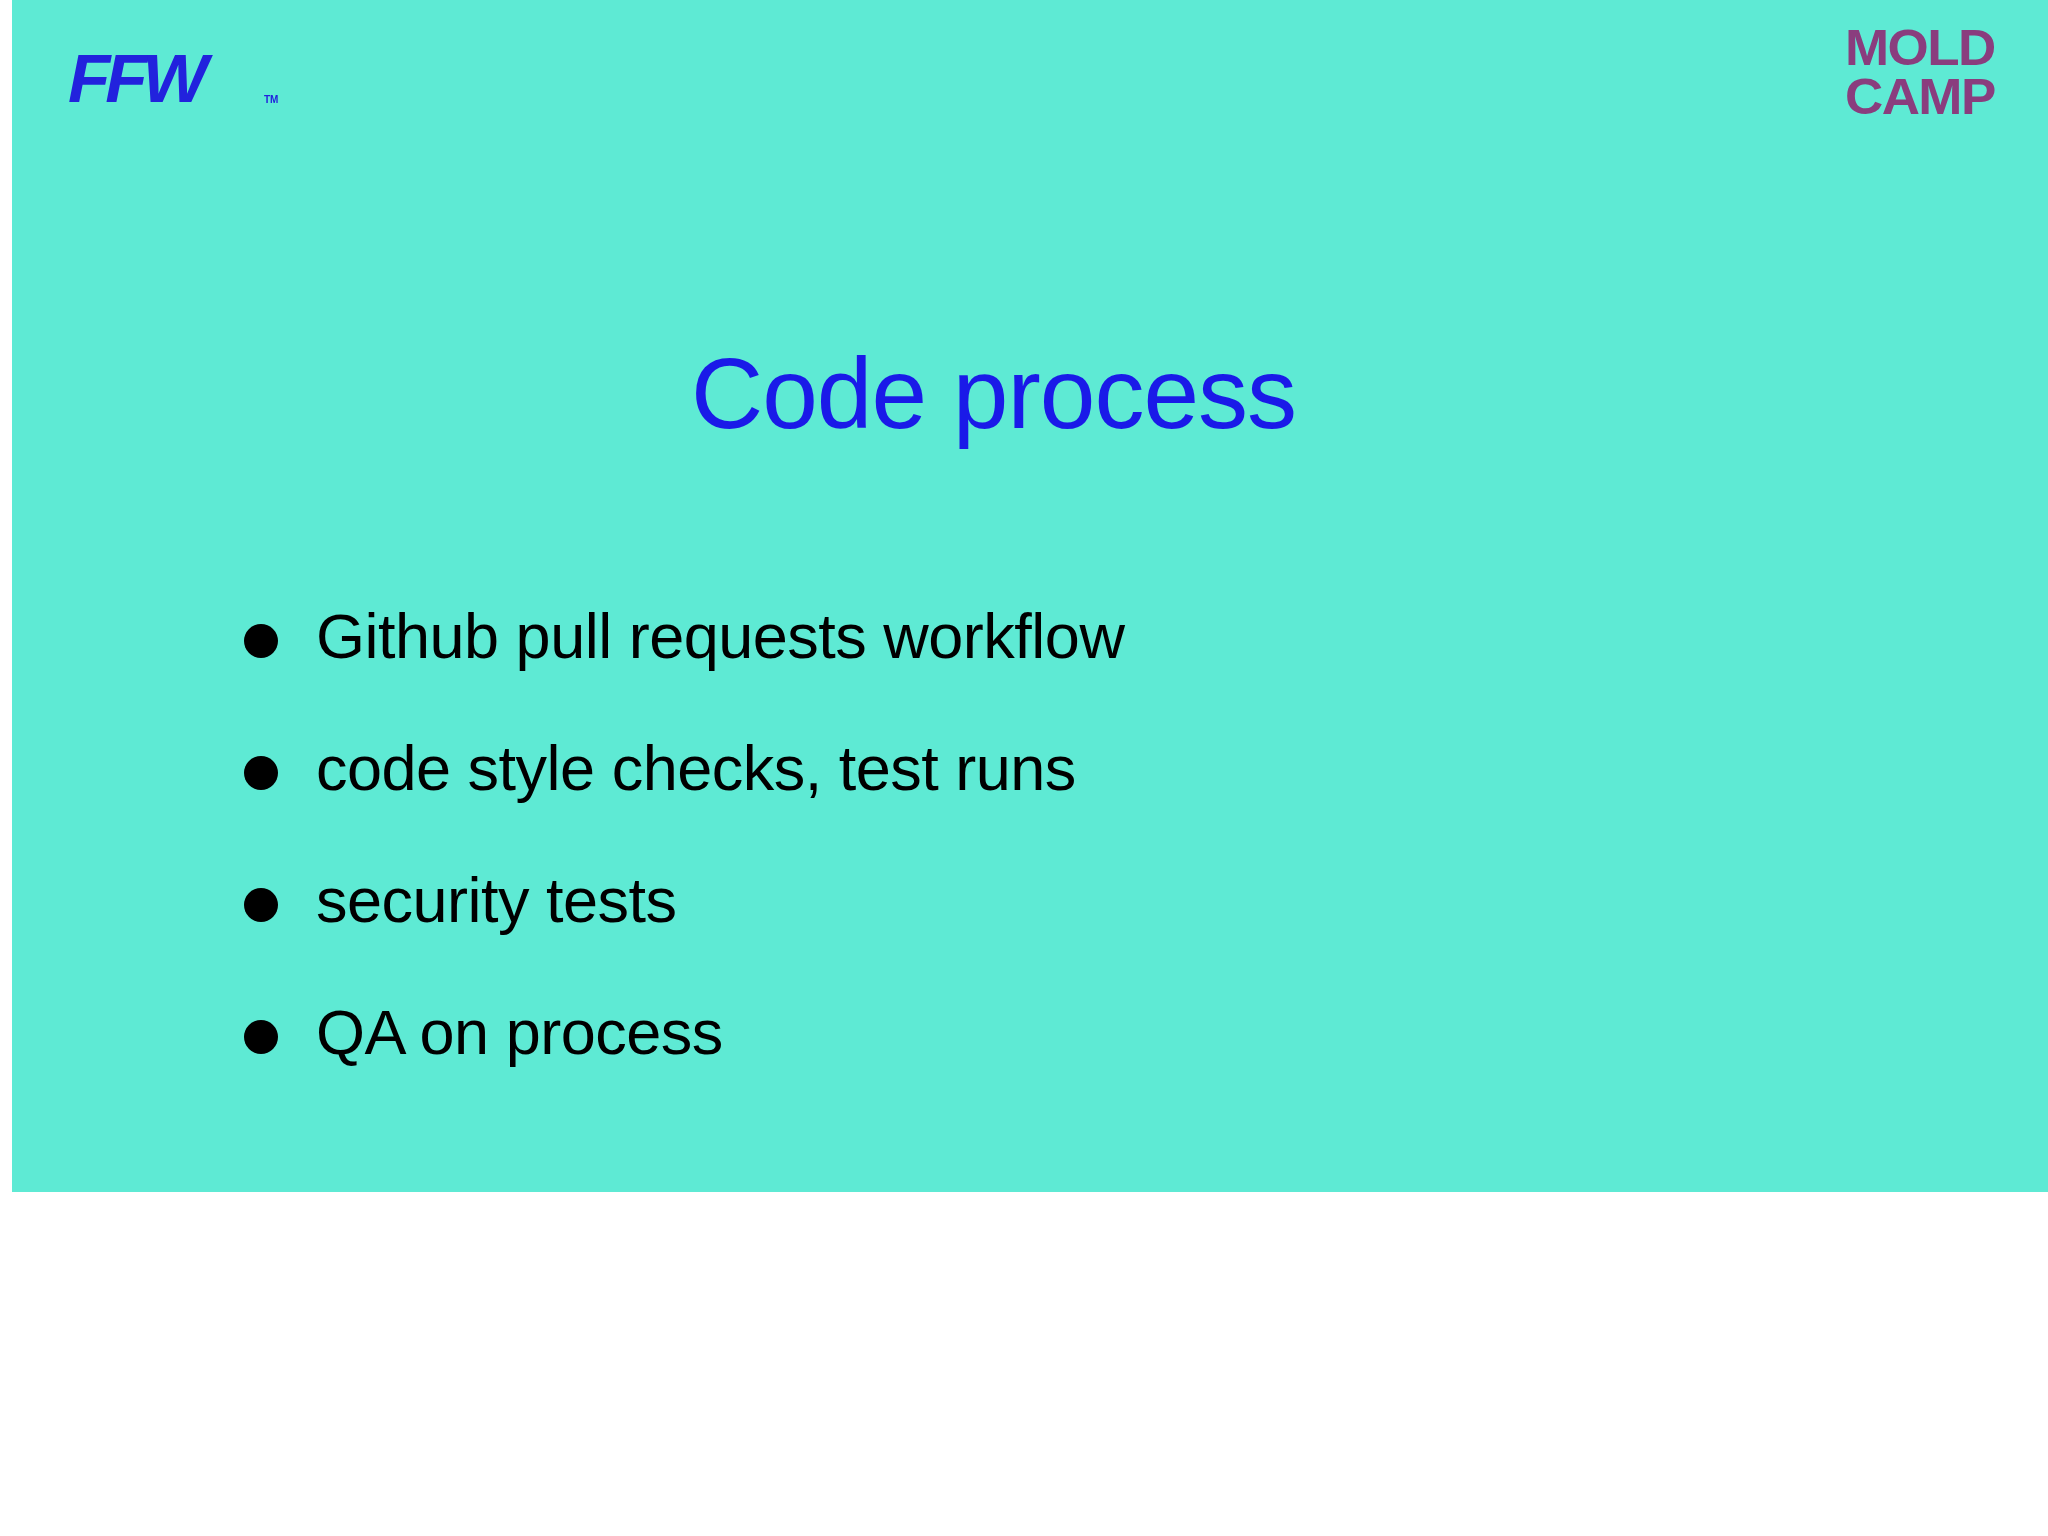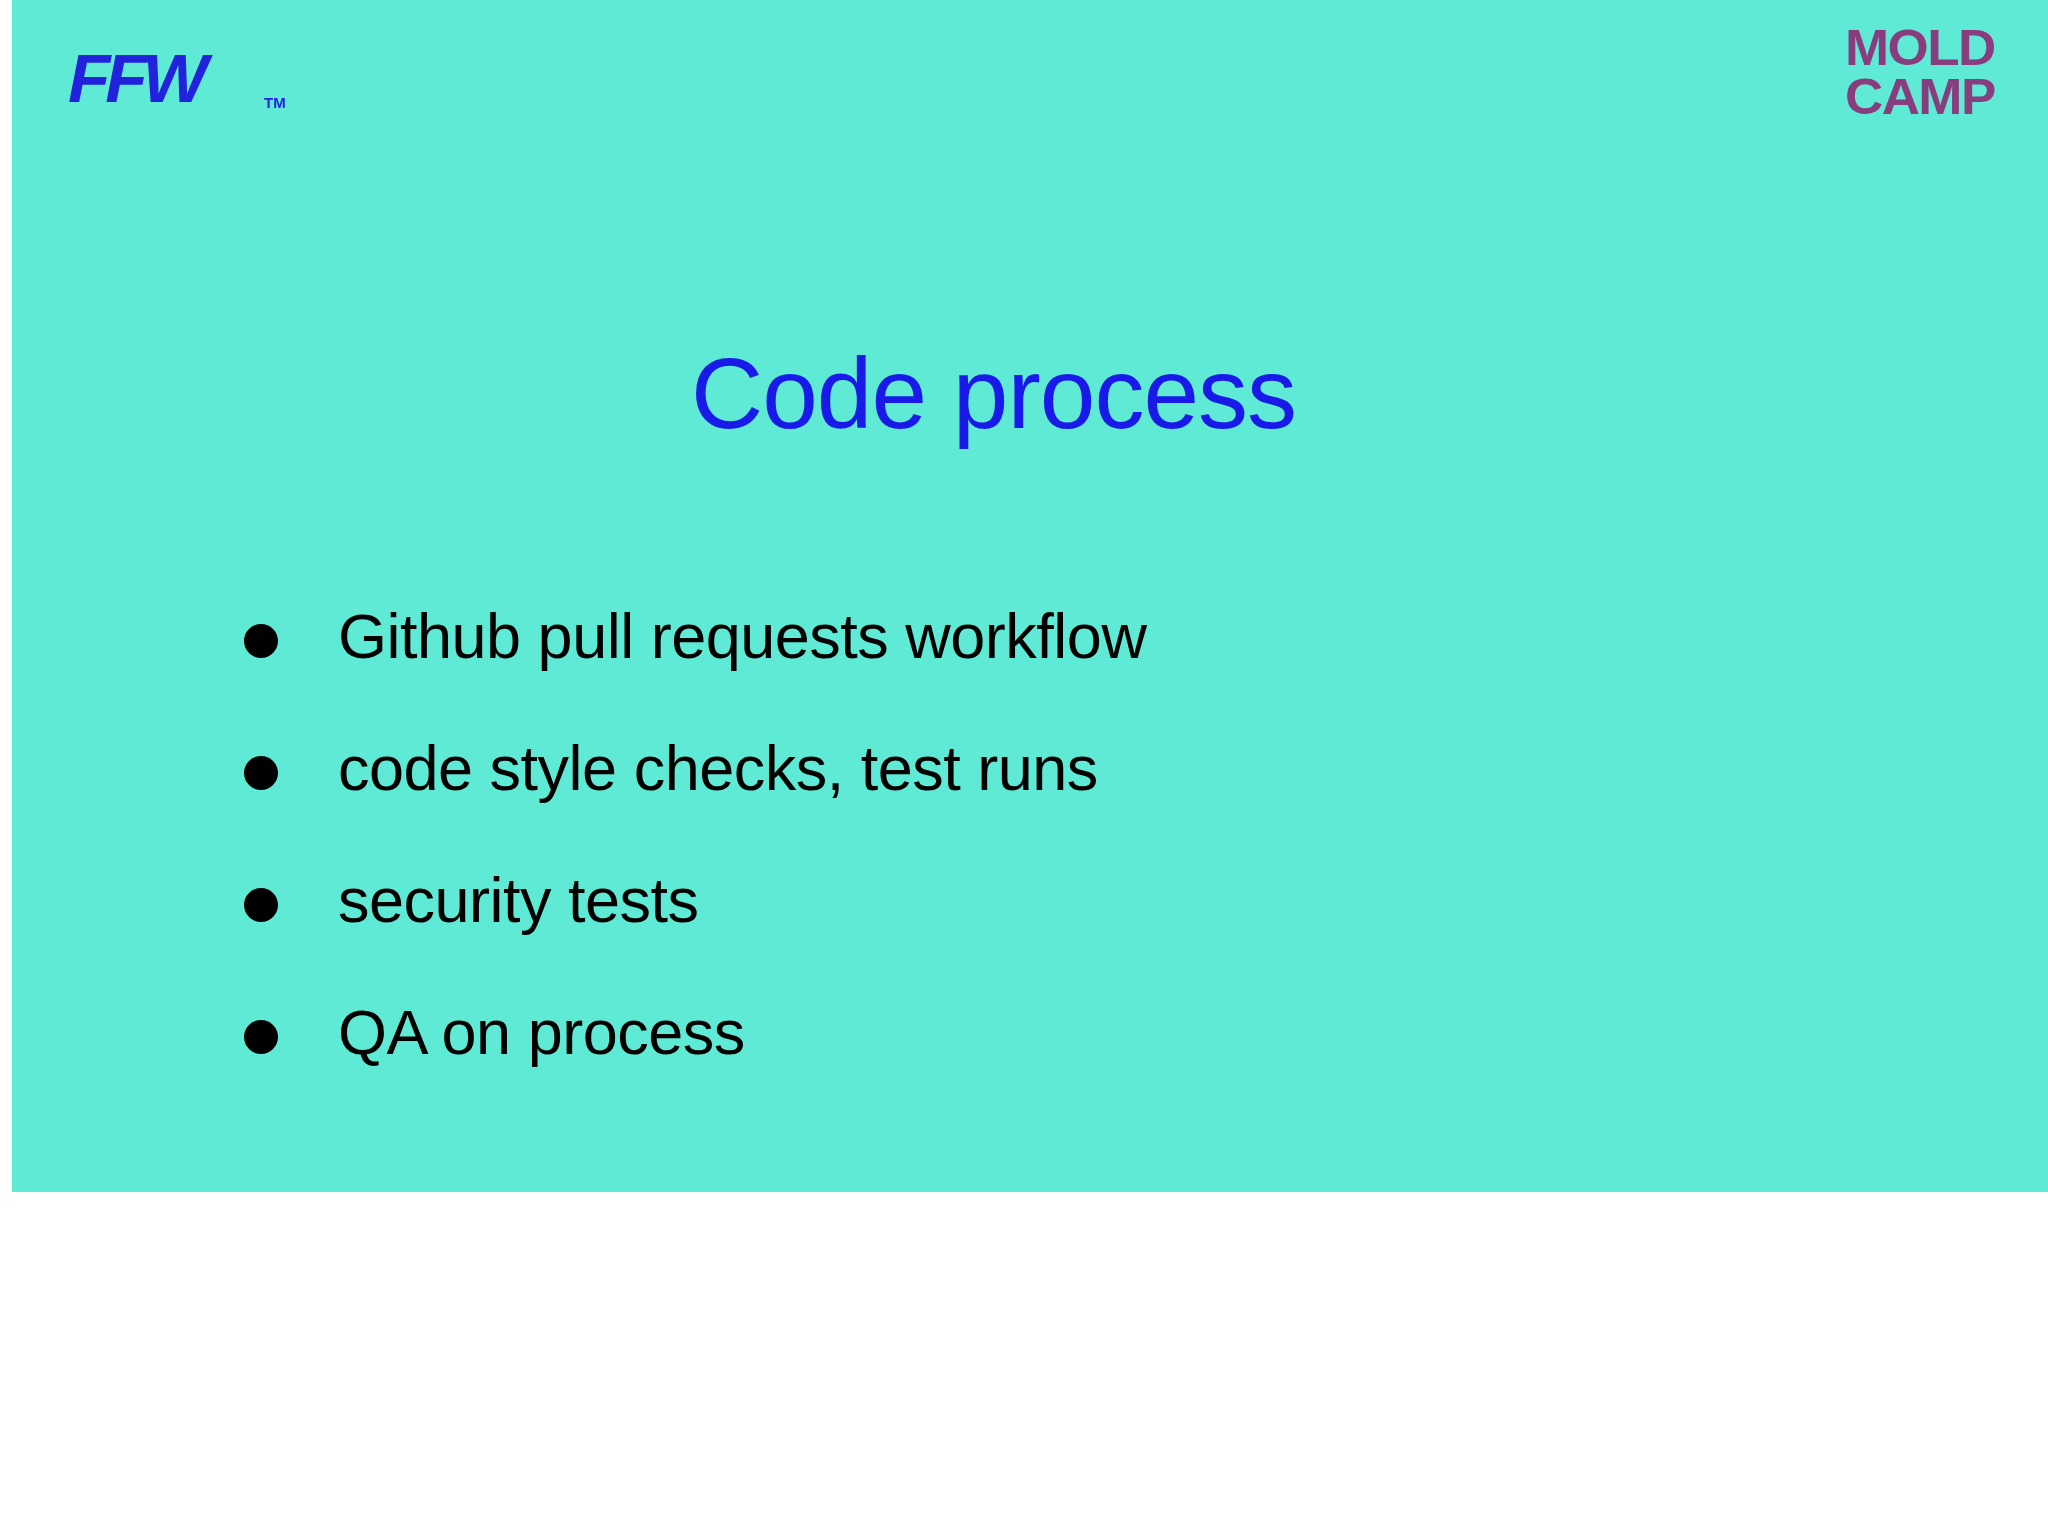--- a/index.html
+++ b/index.html
@@ -39,21 +39,21 @@
     letter-spacing: -5px;
     color: #2222dd;
     font-style: italic;
     transform: scaleX(1.02);
     transform-origin: left top;
     display: inline-block;
   }
   .ffw-tm {
     font-family: "Liberation Sans", sans-serif;
     font-weight: bold;
-    font-size: 15px;
+    font-size: 10px;
     color: #2222dd;
     position: absolute;
     left: 196px;
     top: 50px;
   }
 
   
   .moldcamp-logo {
     position: absolute;
     right: 30px;
@@ -96,21 +96,20 @@
   .bullets {
     position: absolute;
     left: 232px;
     top: 600px;
     width: 1600px;
   }
   .bullet-row {
     display: flex;
     align-items: flex-start;
     height: 132px;
-    gap: 22px;
   }
   .bullet-dot {
     width: 34px;
     height: 34px;
     border-radius: 50%;
     background: #000000;
     flex: 0 0 auto;
     margin-top: 24px;
     margin-right: 38px;
   }

